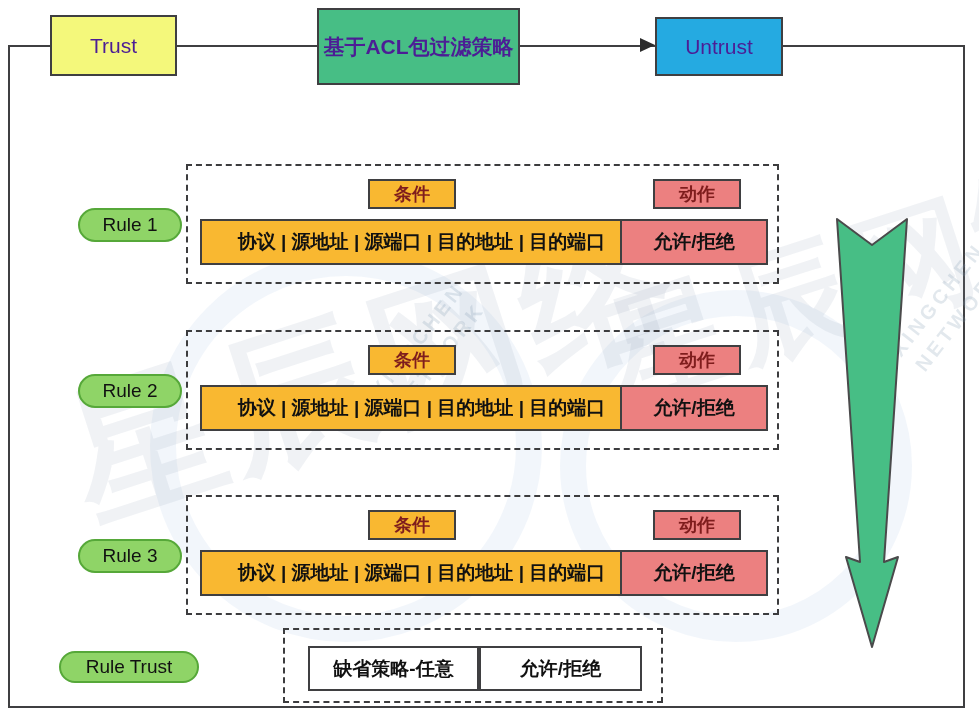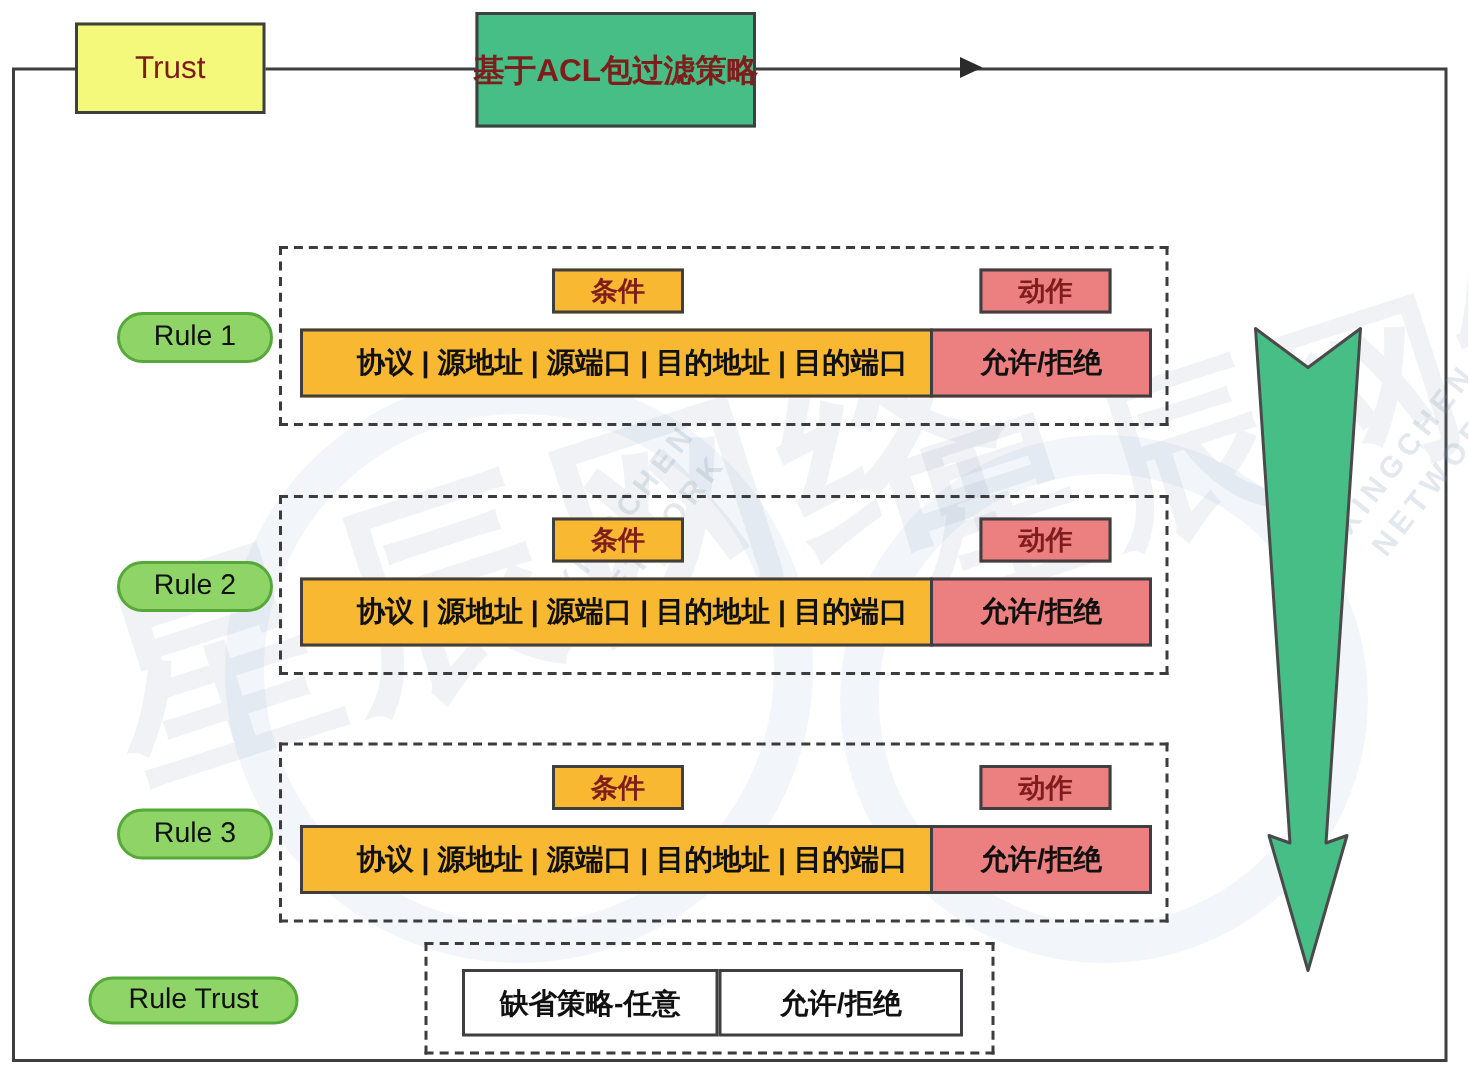--- a/index.html
+++ b/index.html
@@ -51,29 +51,29 @@
     line-height: 1.4;
   }
   
   .node {
     position: absolute;
     z-index: 3;
     box-sizing: border-box;
     display: flex;
     align-items: center;
     justify-content: center;
-    color: #7f1d1d;
+    color: #4c1d95;
     white-space: nowrap;
   }
   .zone-box {
     border: 2px solid var(--border-dark, #3f3f41);
     font-size: 21px;
   }
   .trust-box   { left: 50px;  top: 15px; width: 127px; height: 61px; background: var(--trust-fill, #F4F87B); }
-  .policy-box  { left: 317px; top: 8px;  width: 187px; height: 77px; background: var(--policy-fill, #47BE85); font-weight: bold; font-size: 21px; }
+  .policy-box  { left: 317px; top: 8px;  width: 203px; height: 77px; background: var(--policy-fill, #47BE85); font-weight: bold; font-size: 21px; }
   .untrust-box { left: 655px; top: 17px; width: 128px; height: 59px; background: var(--untrust-fill, #25AAE1); }
   .flow-arrowhead {
     position: absolute;
     z-index: 3;
     left: 640px; top: 38px;
     width: 0; height: 0;
     border-top: 7px solid transparent;
     border-bottom: 7px solid transparent;
     border-left: 15px solid #2b2b2b;
   }
@@ -174,20 +174,21 @@
 NETWORK</div>
     <div class="wm-en" style="left:880px; top:280px;">XINGCHEN
 NETWORK</div>
   </div>
 
   <div class="outer-frame"></div>
 
   <div class="node zone-box trust-box">Trust</div>
   <div class="node zone-box policy-box">基于ACL包过滤策略</div>
   <div class="flow-arrowhead"></div>
+  <div class="node zone-box untrust-box">Untrust</div>
 
   <div class="rule-group" style="top:164px;">
     <div class="dashed-box rule-dashed"></div>
     <div class="pill rule-pill">Rule 1</div>
     <div class="label-box cond-label">条件</div>
     <div class="label-box act-label">动作</div>
     <div class="bar cond-bar">协议 | 源地址 | 源端口 | 目的地址 | 目的端口</div>
     <div class="bar act-bar">允许/拒绝</div>
   </div>
 

